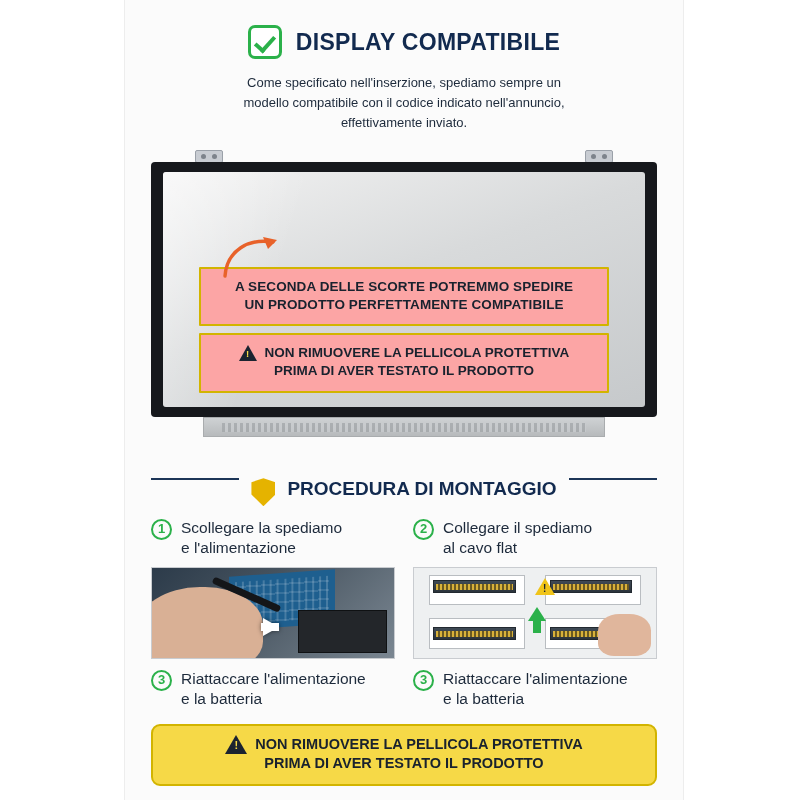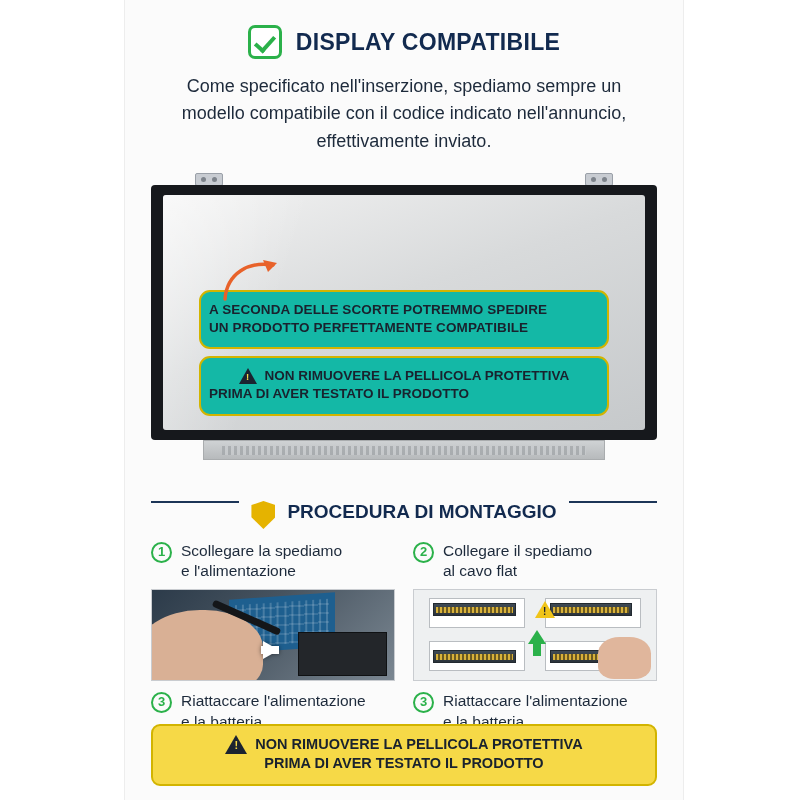--- a/index.html
+++ b/index.html
@@ -62,21 +62,21 @@
   }
   .header-title {
     font-size: 23px;
     font-weight: bold;
     color: #122a4f;
     letter-spacing: .3px;
   }
   .intro {
     margin: 14px 34px 0 34px;
     text-align: center;
-    font-size: 18px;
+    font-size: 13px;
     line-height: 1.52;
     color: #1d2a3b;
   }
   
   .screen-wrap {
     position: relative;
     margin: 18px 26px 0 26px;
     height: 300px;
   }
   .tab {
@@ -157,23 +157,24 @@
     left: 70px;
     top: 82px;
     width: 64px;
     height: 46px;
     z-index: 3;
   }
   .notice {
     position: absolute;
     left: 48px;
     right: 48px;
-    background: #14b8a6;
+    background: #fca5a5;
     border: 2px solid #d2b400;
-    border-radius: 11px;
+    border-radius: 1px;
+    text-align: center;
     font-weight: bold;
     color: #19222e;
     box-sizing: border-box;
     z-index: 2;
   }
   .notice-1 {
     top: 117px;
     padding: 9px 8px;
     font-size: 13.5px;
     line-height: 1.35;

